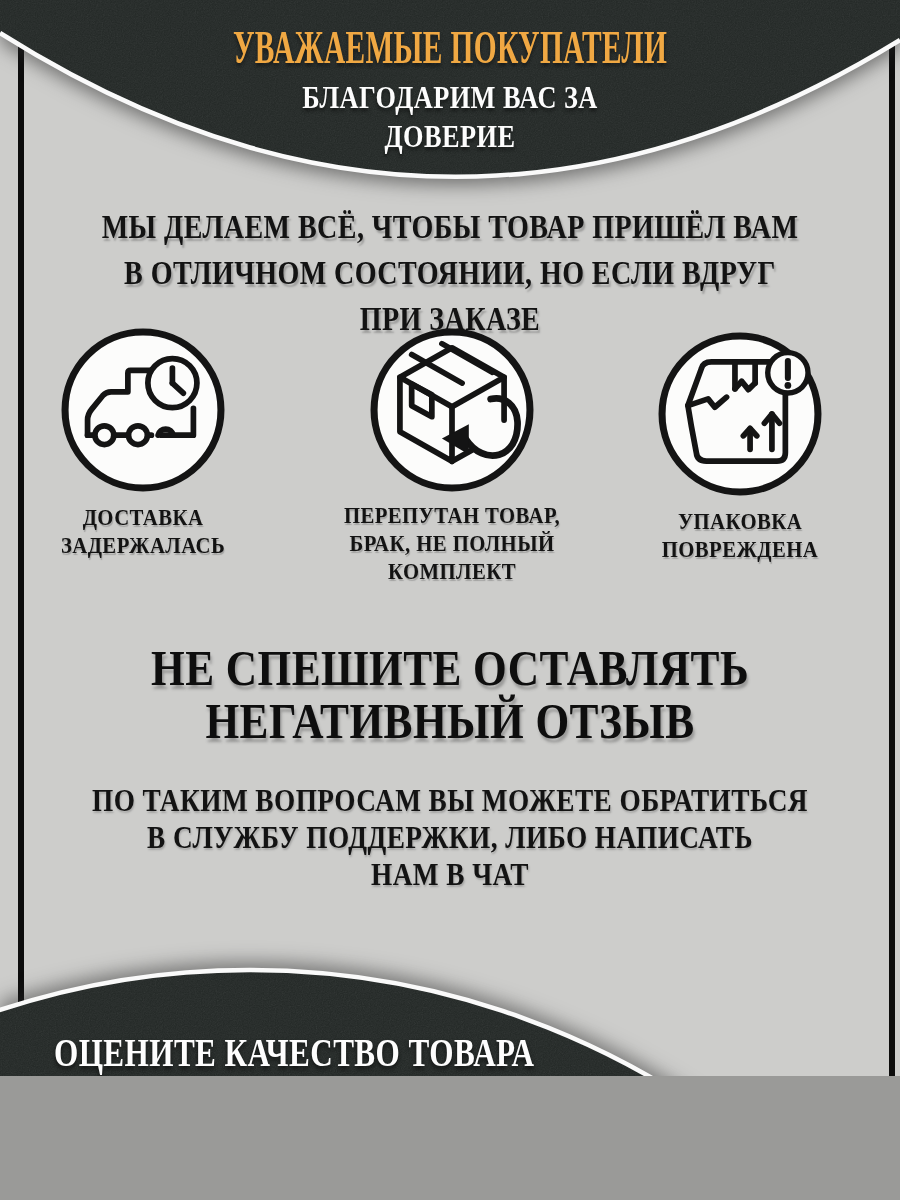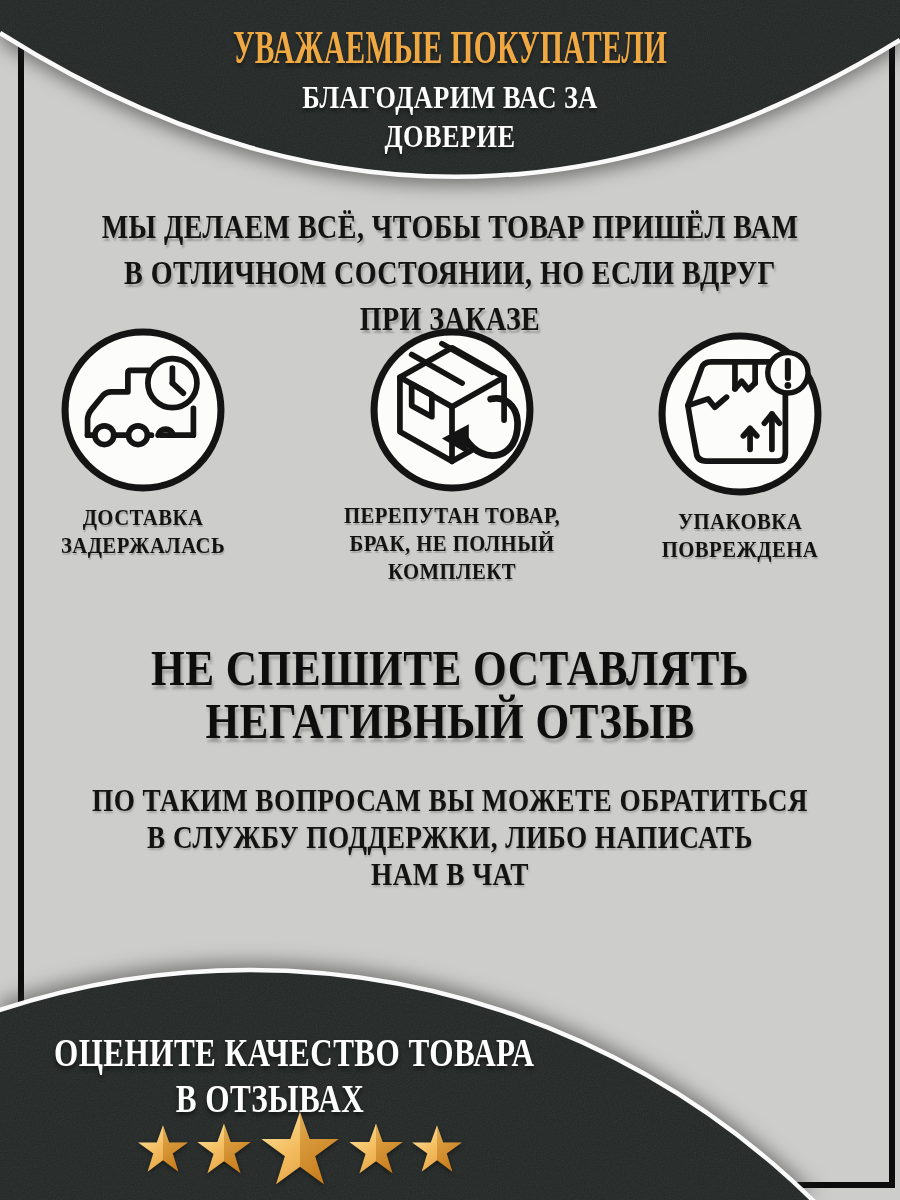--- a/index.html
+++ b/index.html
@@ -1,17 +1,17 @@
 <!DOCTYPE html>
 <html><head>
 <meta charset="utf-8">
 <style>
   html,body{margin:0;padding:0;background:#9a9a98;}
   .poster{
-    position:relative;width:900px;height:1200px;margin:0 auto;
+    position:relative;width:900px;height:1076px;margin:0 auto;
     background:#cdcdcb;overflow:hidden;
     font-family:"Liberation Serif","DejaVu Serif",serif;font-weight:700;
   }
   .frame{
     position:absolute;left:18px;top:14px;width:877px;height:1174px;
     border:6px solid #0c0c0c;box-sizing:border-box;pointer-events:none;
   }
   .band{position:absolute;left:0;display:block;}
   .band-top{top:0;filter:drop-shadow(0 6px 9px rgba(40,40,40,.55));}
   .band-bottom{top:930px;filter:drop-shadow(0 -6px 9px rgba(40,40,40,.5));}

